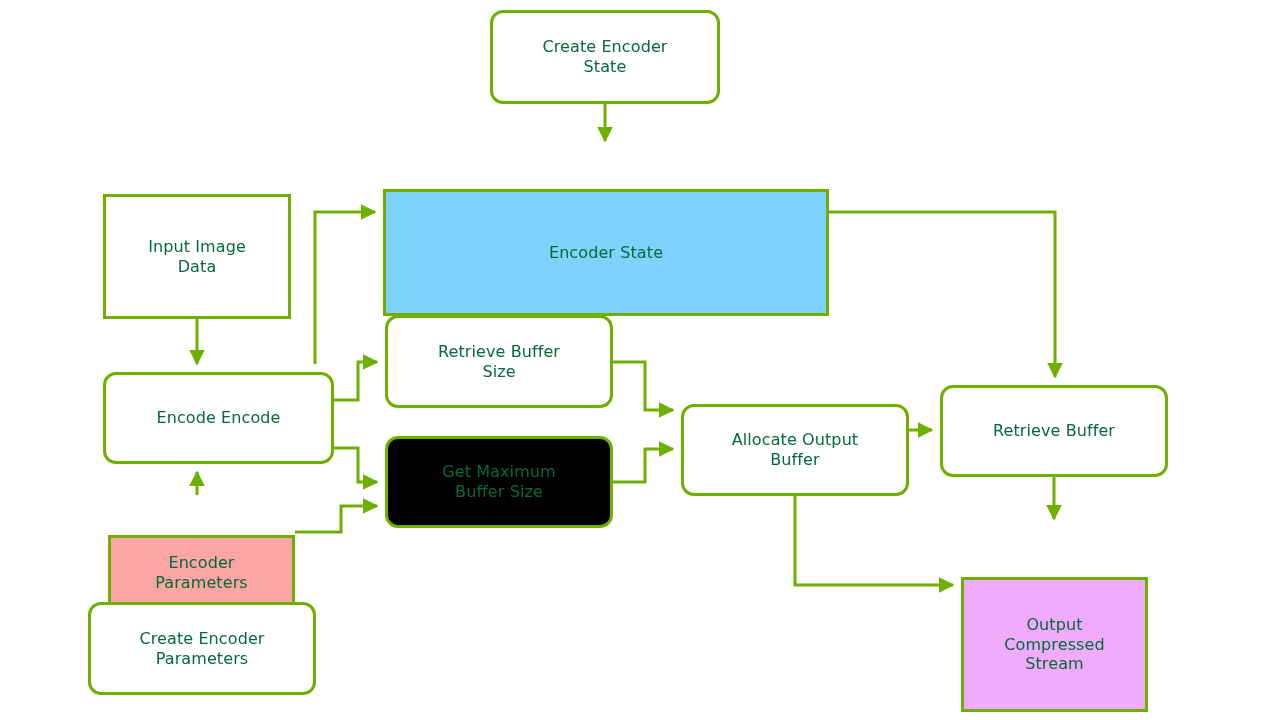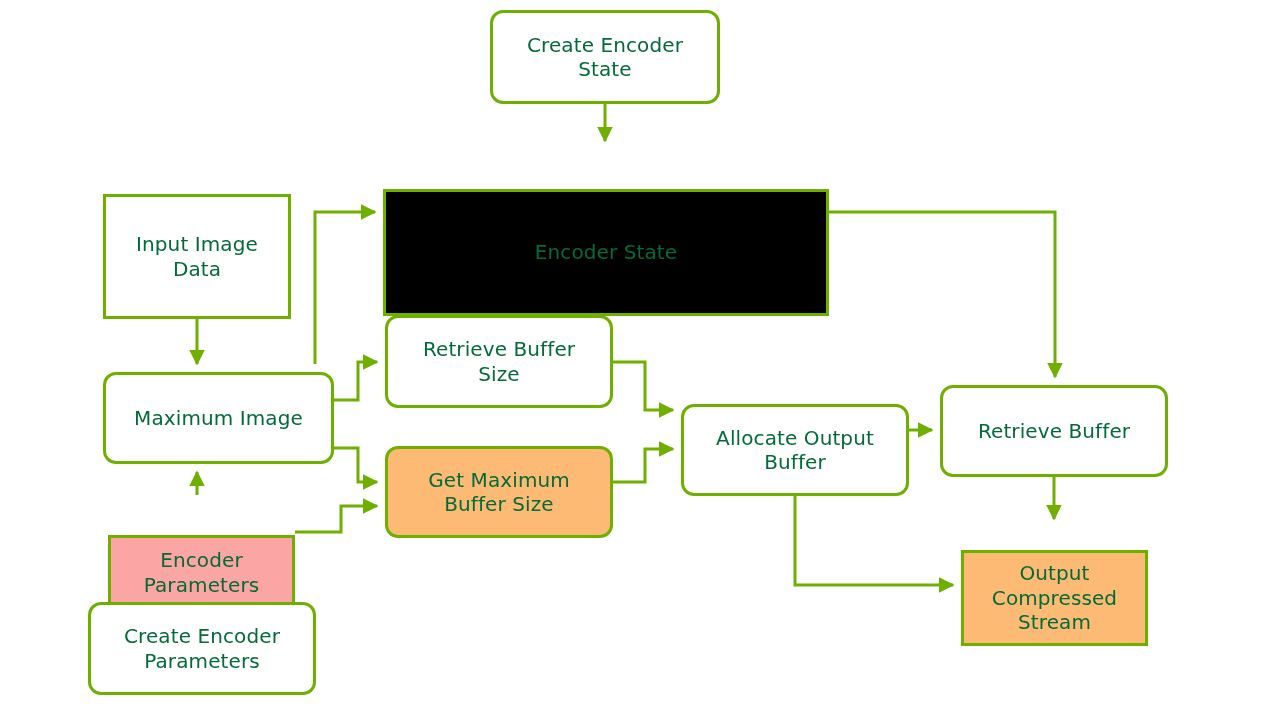--- a/index.html
+++ b/index.html
@@ -24,21 +24,21 @@
     position:absolute;
     box-sizing:border-box;
     background:#ffffff;
     border:3px solid #6EAF00;
     color:#046A38;
     display:flex;
     align-items:center;
     justify-content:center;
     text-align:center;
     line-height:1.22;
-    font-size:20px;
+    font-size:16px;
     letter-spacing:0.1px;
     white-space:pre-line;
     z-index:2;
   }
   .node.process{ border-radius:13px; }
   .node.data{ border-radius:0px;margin-top:40px; }
 </style>
 </head>
 <body>
 
@@ -66,31 +66,31 @@
         <path d="M 1054,477 L 1054,519" fill="none" stroke="#6EAF00" stroke-width="3" stroke-linecap="butt" stroke-linejoin="miter" marker-end="url(#arrow)"></path>
         <path d="M 795,477 L 795,585 L 953,585" fill="none" stroke="#6EAF00" stroke-width="3" stroke-linecap="butt" stroke-linejoin="miter" marker-end="url(#arrow)"></path>
       </g>
   </svg>
 
   <div id="node-layer">
       <div class="node process" style="left: 490px; top: 10px; width: 230px; height: 94px; border-color: rgb(110, 175, 0); background: rgb(255, 255, 255); color: rgb(4, 106, 56);">Create Encoder
 State</div>
       <div class="node data" style="left: 103px; top: 154px; width: 188px; height: 125px; border-color: rgb(110, 175, 0); background: rgb(255, 255, 255); color: rgb(4, 106, 56);">Input Image
 Data</div>
-      <div class="node data" style="left: 383px; top: 149px; width: 446px; height: 127px; border-color: rgb(110, 175, 0); background: #000000; color: rgb(4, 106, 56);">Encoder State</div>
+      <div class="node data" style="left: 383px; top: 149px; width: 446px; height: 127px; border-color: rgb(110, 175, 0); background: #7dd3fc; color: rgb(4, 106, 56);">Encoder State</div>
       <div class="node process" style="left: 385px; top: 315px; width: 228px; height: 93px; border-color: rgb(110, 175, 0); background: rgb(255, 255, 255); color: rgb(4, 106, 56);">Retrieve Buffer
 Size</div>
-      <div class="node process" style="left: 103px; top: 372px; width: 231px; height: 92px; border-color: rgb(110, 175, 0); background: rgb(255, 255, 255); color: rgb(4, 106, 56);">Maximum Image</div>
+      <div class="node process" style="left: 103px; top: 372px; width: 231px; height: 92px; border-color: rgb(110, 175, 0); background: rgb(255, 255, 255); color: rgb(4, 106, 56);">Encode Encode</div>
       <div class="node process" style="left: 681px; top: 404px; width: 228px; height: 92px; border-color: rgb(110, 175, 0); background: rgb(255, 255, 255); color: rgb(4, 106, 56);">Allocate Output
 Buffer</div>
       <div class="node process" style="left: 940px; top: 385px; width: 228px; height: 92px; border-color: rgb(110, 175, 0); background: rgb(255, 255, 255); color: rgb(4, 106, 56);">Retrieve Buffer</div>
-      <div class="node process" style="left: 385px; top: 436px; width: 228px; height: 92px; border-color: rgb(110, 175, 0); background: #fdba74; color: rgb(4, 106, 56); margin-top: 10px;">Get Maximum
+      <div class="node process" style="left: 385px; top: 436px; width: 228px; height: 92px; border-color: rgb(110, 175, 0); background: #000000; color: rgb(4, 106, 56);">Get Maximum
 Buffer Size</div>
       <div class="node data" style="left: 108px; top: 495px; width: 187px; height: 75px; border-color: rgb(110, 175, 0); background: #fca5a5; color: rgb(4, 106, 56);">Encoder
 Parameters</div>
-      <div class="node data" style="left: 961px; top: 510px; width: 187px; height: 96px; border-color: rgb(110, 175, 0); background: #fdba74; color: rgb(4, 106, 56);">Output
+      <div class="node data" style="left: 961px; top: 537px; width: 187px; height: 135px; border-color: rgb(110, 175, 0); background: #f0abfc; color: rgb(4, 106, 56);">Output
 Compressed
 Stream</div>
       <div class="node process" style="left: 88px; top: 602px; width: 228px; height: 93px; border-color: rgb(110, 175, 0); background: rgb(255, 255, 255); color: rgb(4, 106, 56);">Create Encoder
 Parameters</div>
     </div>
 
 </div>
 
 </body></html>

